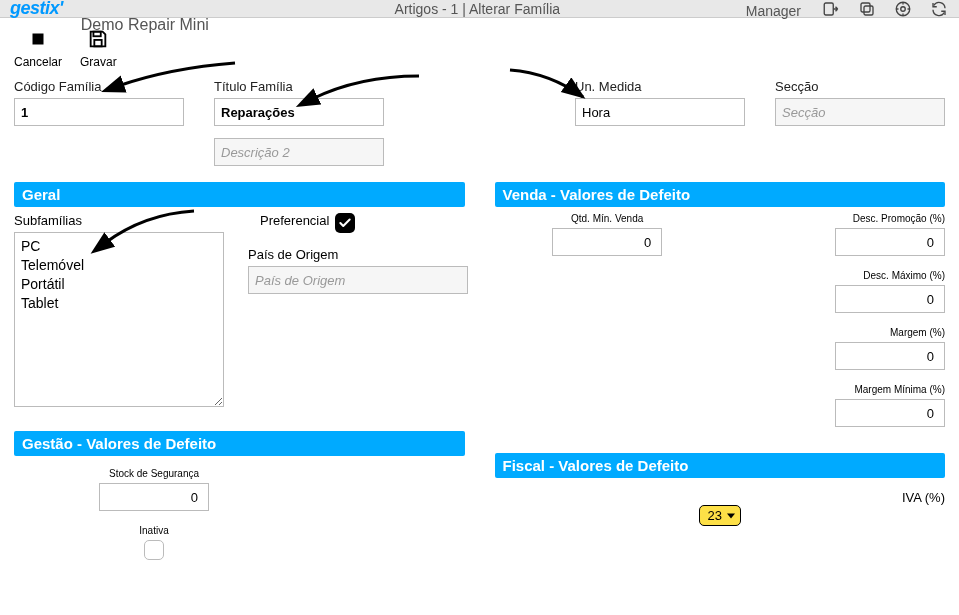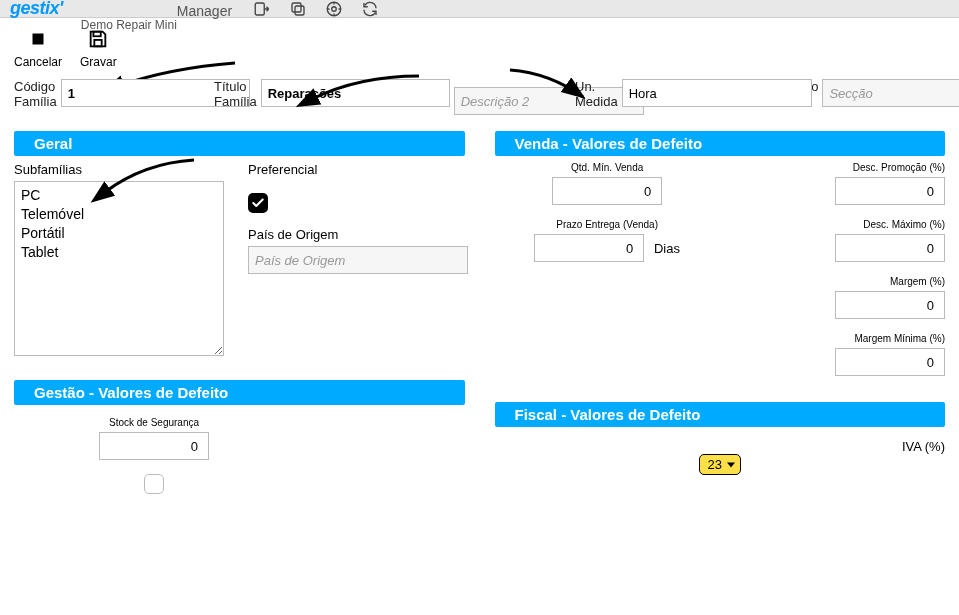--- a/index.html
+++ b/index.html
@@ -21,76 +21,76 @@
     padding: 0 10px;
   }
   .logo-g {
     font-style: italic;
     font-weight: 600;
     color: #0099ff;
     font-size: 18px;
     letter-spacing: -0.5px;
   }
   .logo-g .x { color: #0099ff; }
-  .demo-title { margin-left: 18px; color: #555; font-size: 12px; margin-top: 32px; }
+  .demo-title { margin-left: 18px; color: #555; font-size: 16px; margin-top: 32px; }
   .breadcrumb { margin: 0 auto; color: #555; font-size: 14px; }
   .right-tools { display: flex; align-items: flex-end; gap: 16px; }
   .right-tools .mgr { color: #555; font-size: 14px; margin-right:4px;}
   .ticon { width: 20px; height: 20px; display:inline-flex; align-items:center; justify-content:center; cursor:pointer; }
   .ticon svg { width: 18px; height: 18px; stroke: #444; fill:none; stroke-width:1.8; }
 
   .toolbar {
     display: flex;
     gap: 18px;
     padding: 10px 14px 6px 14px;
     align-items: flex-end;
     position: relative;
   }
   .tool-btn { text-align: center; cursor: pointer; font-size: 12px; }
   .tool-btn .ico { display:block; margin: 0 auto 2px auto; }
   .tool-btn .ico svg { width: 22px; height: 22px; }
 
   .form-area { padding: 4px 14px 20px 14px; position: relative; }
   .row { display: flex; gap: 40px; margin-bottom: 10px; align-items:flex-end;}
-  .fld { display: flex; flex-direction: row; gap: 4px; }
+  .fld { display: flex; flex-direction: column; gap: 4px; }
   .fld label { font-size: 13px; color:#222; }
   .inp {
     border: 1px solid #bbb;
     background: #f6f6f6;
     padding: 5px 6px;
     font-size: 13px;
     font-family: inherit;
     height: 28px;
   }
   .inp.white{ background:#fff;}
   .inp.bold { font-weight: 700; background:#fff;}
   .inp.small { width: 110px; text-align: right; background:#fff; padding-right:10px;}
   .inp.plh::placeholder { color:#999; font-style: italic; }
 
   .two-col { display:flex; gap: 30px; }
   .col { flex:1; min-width:0; position:relative;}
   .section-hd {
     background: #00aaff;
     color: #fff;
     font-weight: 600;
-    padding: 4px 20px;
+    padding: 4px 8px;
     border-radius: 2px;
     font-size: 15px;
     margin-bottom: 6px;
   }
   .subfam {
     width: 210px; height: 175px;
     border:1px solid #bbb;
     padding: 4px 6px;
     font-size: 14px;
     overflow:auto;
     resize: both;
   }
   .subfam div { line-height: 1.35; }
-  .chk-wrap { display:flex; flex-direction:column; gap:16px; }
+  .chk-wrap { display:flex; flex-direction:row; gap:6px;margin-left:12px; }
   .checkbox {
     width:20px;height:20px;border-radius:5px;background:#000;
     display:inline-flex;align-items:center;justify-content:center;color:#fff;font-size:14px;
   }
   .field-block { margin-bottom: 14px; }
   .field-block .lbl { font-size:10px; margin-bottom:4px; display:block; text-align:center;}
   .inline-suffix { font-size:13px; margin-left:6px; }
   .defs-grid { display:flex;}
   .defs-grid .dcol{ flex:1;}
   .dcol .field-block{ display:flex; flex-direction:column; align-items:center;}
@@ -114,20 +114,21 @@
   }
   .arrow { position:absolute; pointer-events:none; }
   .arrow svg{ overflow:visible; }
 </style>
 </head>
 <body>
 
 <div class="topbar">
   <span class="logo-g"><span>gestix</span><span class="x">'</span></span>
   <span class="demo-title">Demo Repair Mini</span>
+  <span class="breadcrumb">Artigos - 1 | Alterar Família</span>
   <div class="right-tools">
     <span class="mgr">Manager</span>
     <span class="ticon">
       <svg viewBox="0 0 24 24">
           <rect x="3" y="4" width="12" height="16" rx="2"></rect>
           <path d="M15 12h6m0 0-3-3m3 3-3 3"></path>
         </svg>
     </span>
     <span class="ticon">
       <svg viewBox="0 0 24 24">
@@ -271,39 +272,33 @@
         </div>
       </div>
 
       <div class="section-hd" style="margin-top:24px;">Gestão - Valores de Defeito</div>
       <div style="padding:6px 0 0 60px;">
         <div class="field-block" style="text-align:center; width:160px;">
           <span class="lbl">Stock de Segurança</span>
           <input class="inp small" value="0" style="">
         </div>
         <div class="field-block" style="text-align:center; width:160px;">
+          <span class="lbl">Inativa</span>
           <span class="inactive-box"></span>
         </div>
       </div>
     </div>
 
     <div class="col">
       <div class="section-hd">Venda - Valores de Defeito</div>
       <div class="defs-grid">
         <div class="dcol">
           <div class="field-block">
             <span class="lbl">Qtd. Mín. Venda</span>
             <input class="inp small" value="0" style="">
-          </div>
-          <div class="field-block">
-            <span class="lbl">Prazo Entrega (Venda)</span>
-            <div>
-              <input class="inp small" value="0" style="">
-              <span class="inline-suffix">Dias</span>
-            </div>
           </div>
         </div>
         <div class="dcol rightcol">
           <div class="field-block">
             <span class="lbl">Desc. Promoção (%)</span>
             <input class="inp small" value="0" style="">
           </div>
           <div class="field-block">
             <span class="lbl">Desc. Máximo (%)</span>
             <input class="inp small" value="0" style="">

